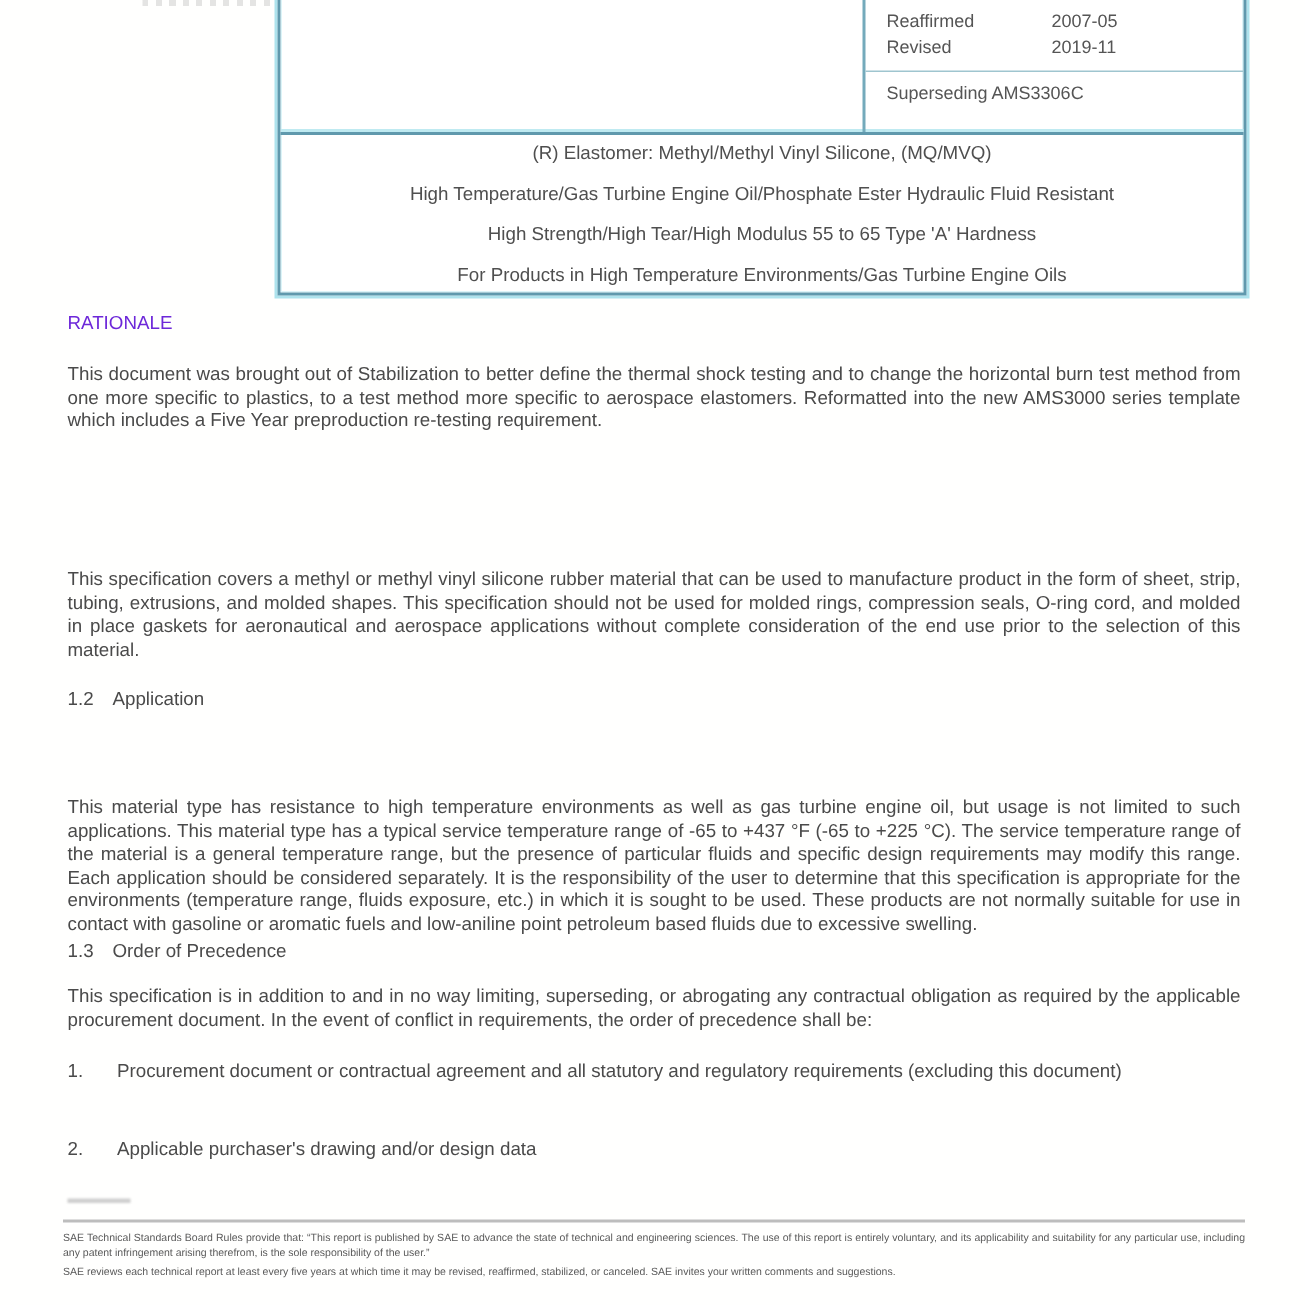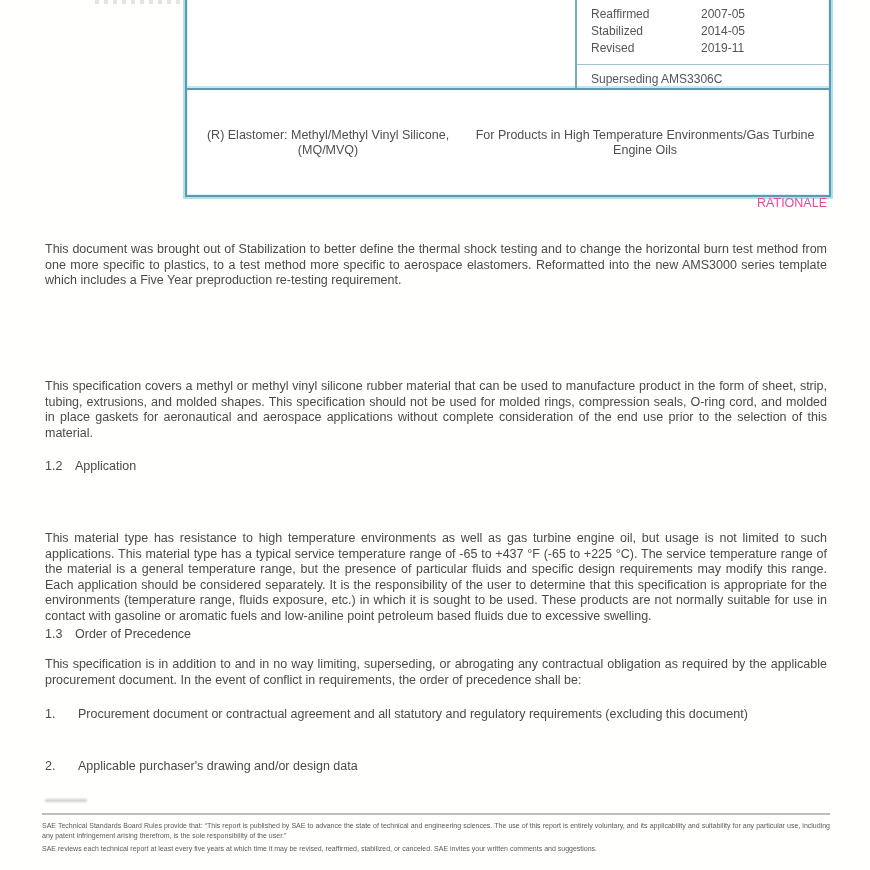--- a/index.html
+++ b/index.html
@@ -38,39 +38,39 @@
   .rev-row{display:flex;}
   .rev-label{width:110px;}
   .rev-value{}
   .rev-divider{
     border:none;border-top:1px solid #9fc5cf;
     margin:7px 0 6px -14px;width:calc(100% + 26px);
   }
   .superseding{font-size:12px;color:#555;}
   .title-block{
     position:absolute;left:0;top:102px;right:0;bottom:0;
-    display:flex;flex-direction:row;align-items:center;justify-content:center;
+    display:flex;flex-direction:column;align-items:center;justify-content:center;
     text-align:center;font-size:12.5px;line-height:15px;color:#4f4f4f;
     padding:0 10px;
     gap:12px;
   }
   .crop-dots-b{
     position:absolute;left:95px;top:0px;width:85px;height:4px;
     background:repeating-linear-gradient(90deg,#c4c4c4 0 4px,transparent 4px 9px);
     opacity:.45;filter:blur(.5px);
   }
   .crop-mark-footer{
     position:absolute;left:45px;top:799px;width:42px;height:3px;
     background:#cfcfcf;filter:blur(.8px);
   }
 
   
   .rationale-heading{
-    position:absolute;left:45px;top:196px;width:782px;
-    text-align:right;font-size:12.5px;color:#ec4899;
+    position:absolute;left:45px;top:208px;width:782px;
+    text-align:left;font-size:12.5px;color:#6d28d9;
   }
   .para{
     position:absolute;left:45px;width:782px;
     font-size:12.5px;line-height:15.6px;
     text-align:justify;color:#4a4a4a;
   }
   .p-rationale{top:242px;}
   .p-form{top:379px;}
   .p-application{top:491px;margin-top:40px;}
   .p-precedence{top:657px;}
@@ -118,33 +118,31 @@
   <div class="header-table">
 
     <div class="ht-toprow">
       <div class="ht-left"></div>
       <div class="ht-right">
         <div class="rev-row">
           <span class="rev-label">Reaffirmed</span>
           <span class="rev-value">2007-05</span>
         </div>
         <div class="rev-row">
-          <span class="rev-label">Stabilized</span>
-          <span class="rev-value">2014-05</span>
-        </div>
-        <div class="rev-row">
           <span class="rev-label">Revised</span>
           <span class="rev-value">2019-11</span>
         </div>
         <hr class="rev-divider">
         <div class="superseding">Superseding AMS3306C</div>
       </div>
     </div>
     <div class="title-block">
       <div>(R) Elastomer: Methyl/Methyl Vinyl Silicone, (MQ/MVQ)</div>
+      <div>High Temperature/Gas Turbine Engine Oil/Phosphate Ester Hydraulic Fluid Resistant</div>
+      <div>High Strength/High Tear/High Modulus 55 to 65 Type 'A' Hardness</div>
       <div>For Products in High Temperature Environments/Gas Turbine Engine Oils</div>
     </div>
   </div>
 
   <div class="rationale-heading">RATIONALE</div>
 
   <div class="para p-rationale">This document was brought out of Stabilization to better define the thermal shock testing and to change the horizontal burn test method from one more specific to plastics, to a test method more specific to aerospace elastomers. Reformatted into the new AMS3000 series template which includes a Five Year preproduction re-testing requirement.</div>
 
 
 

